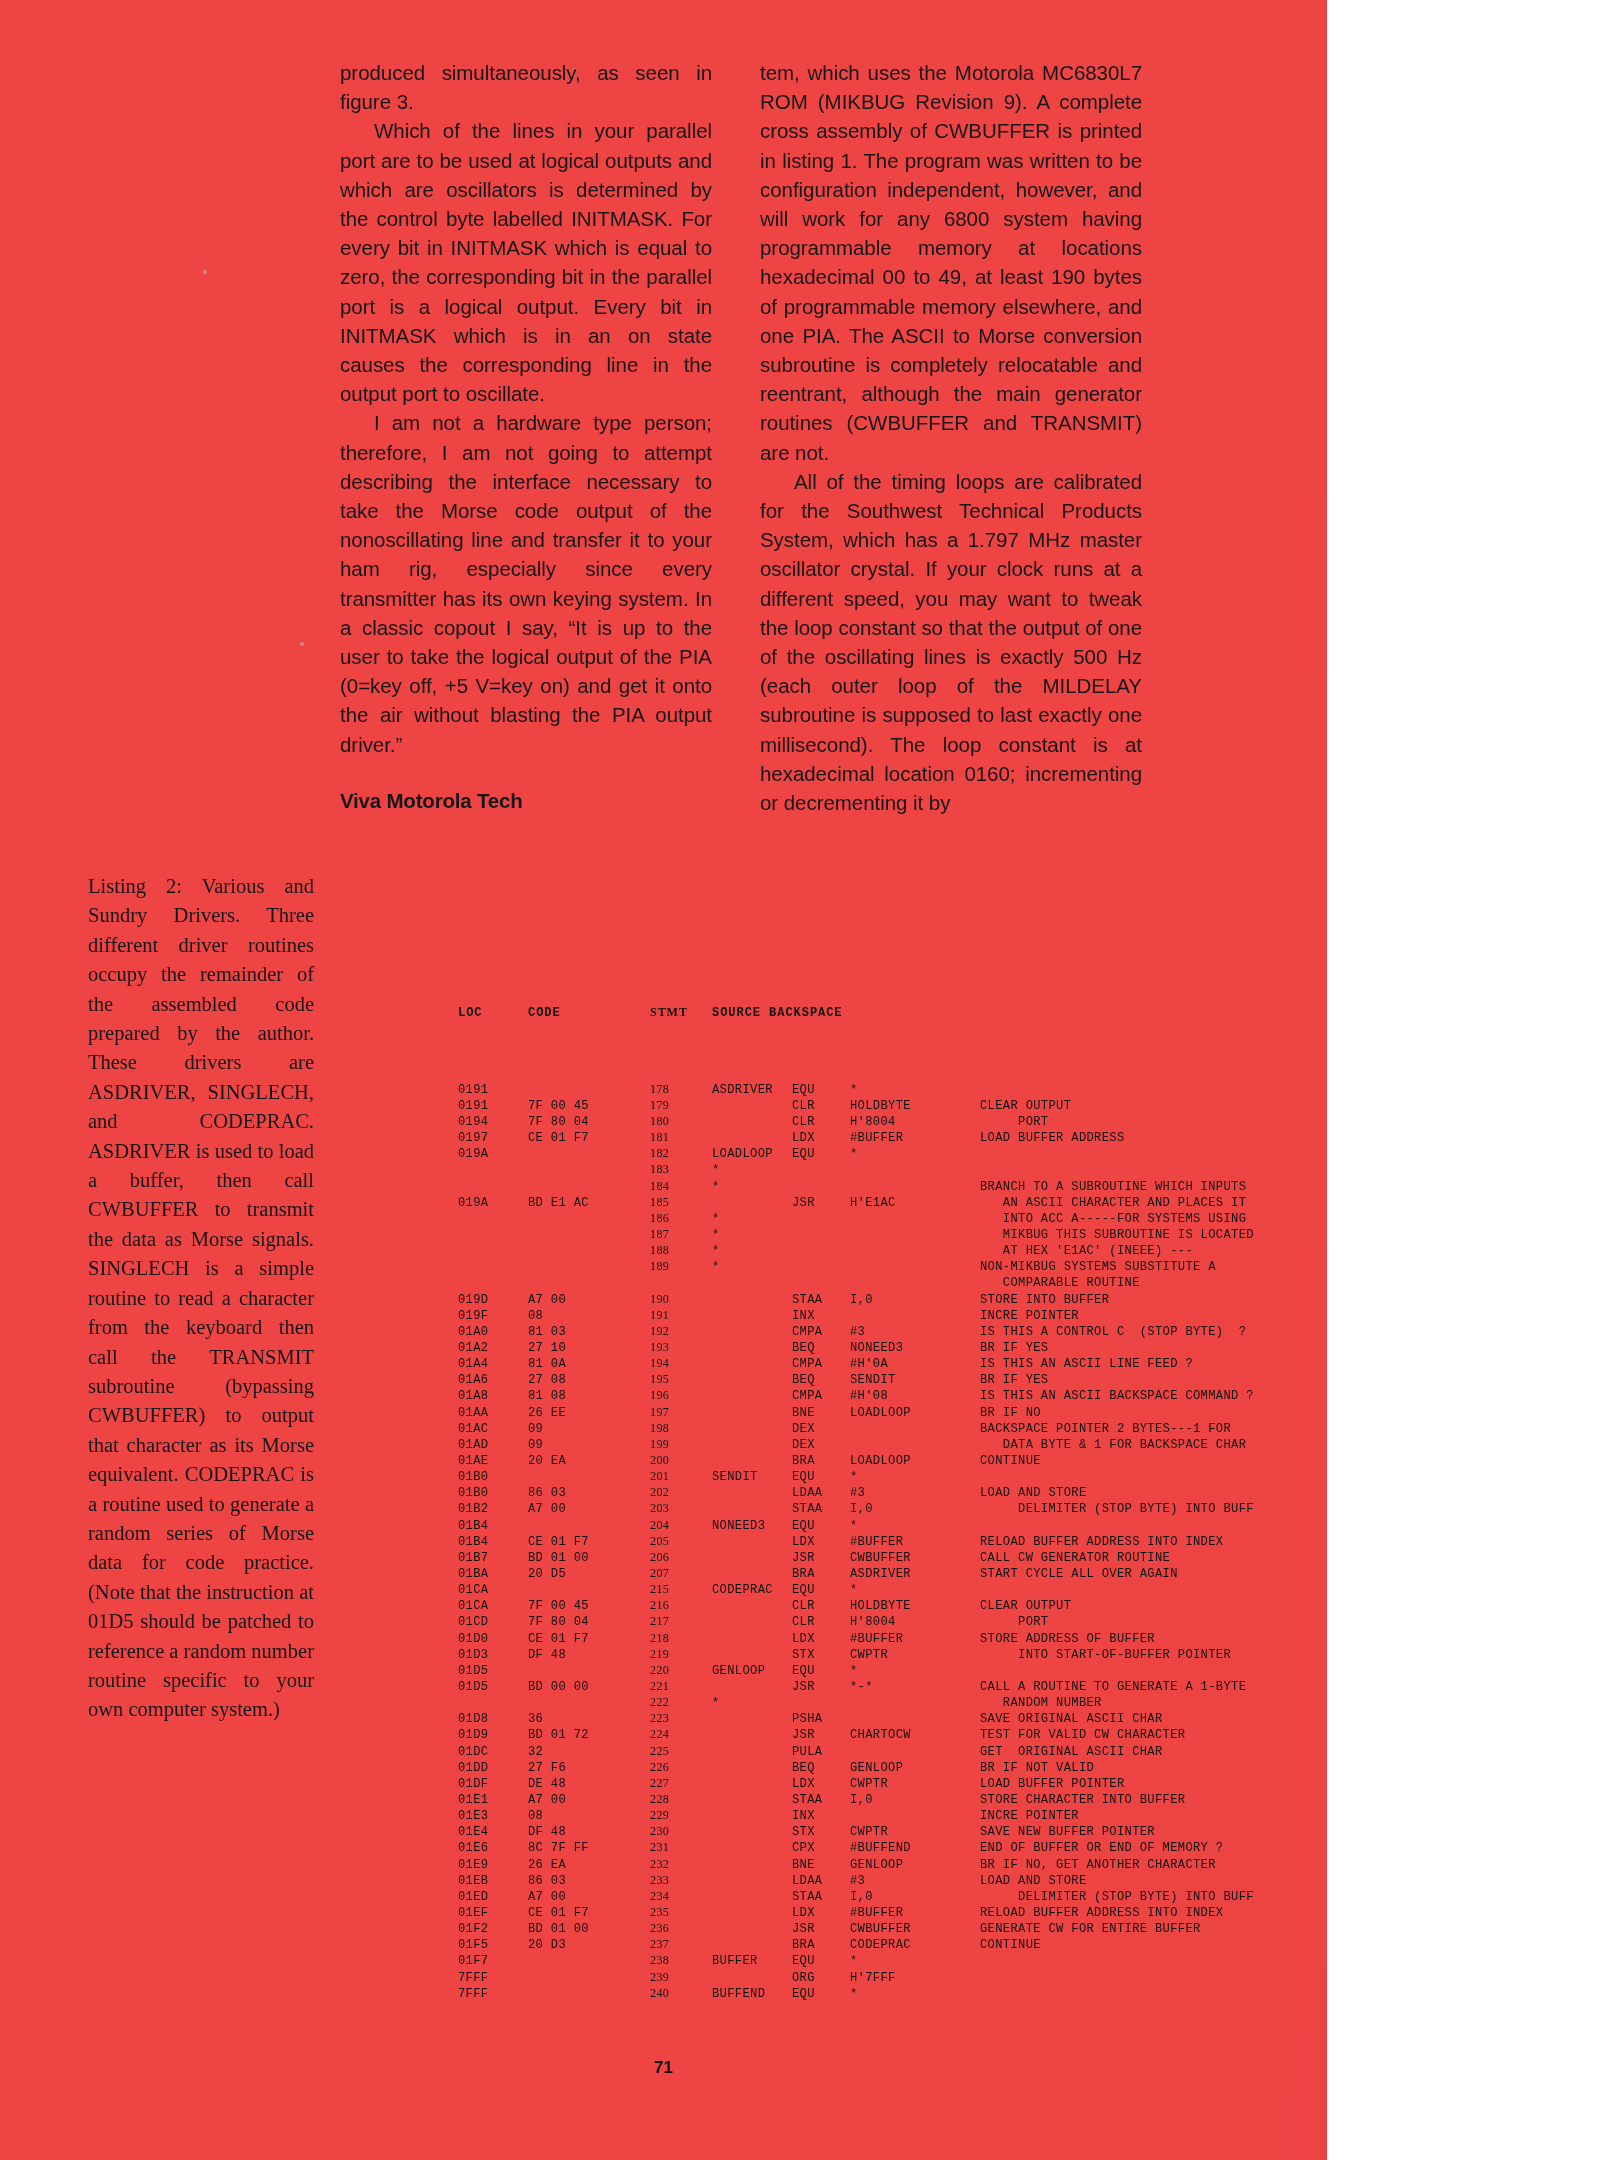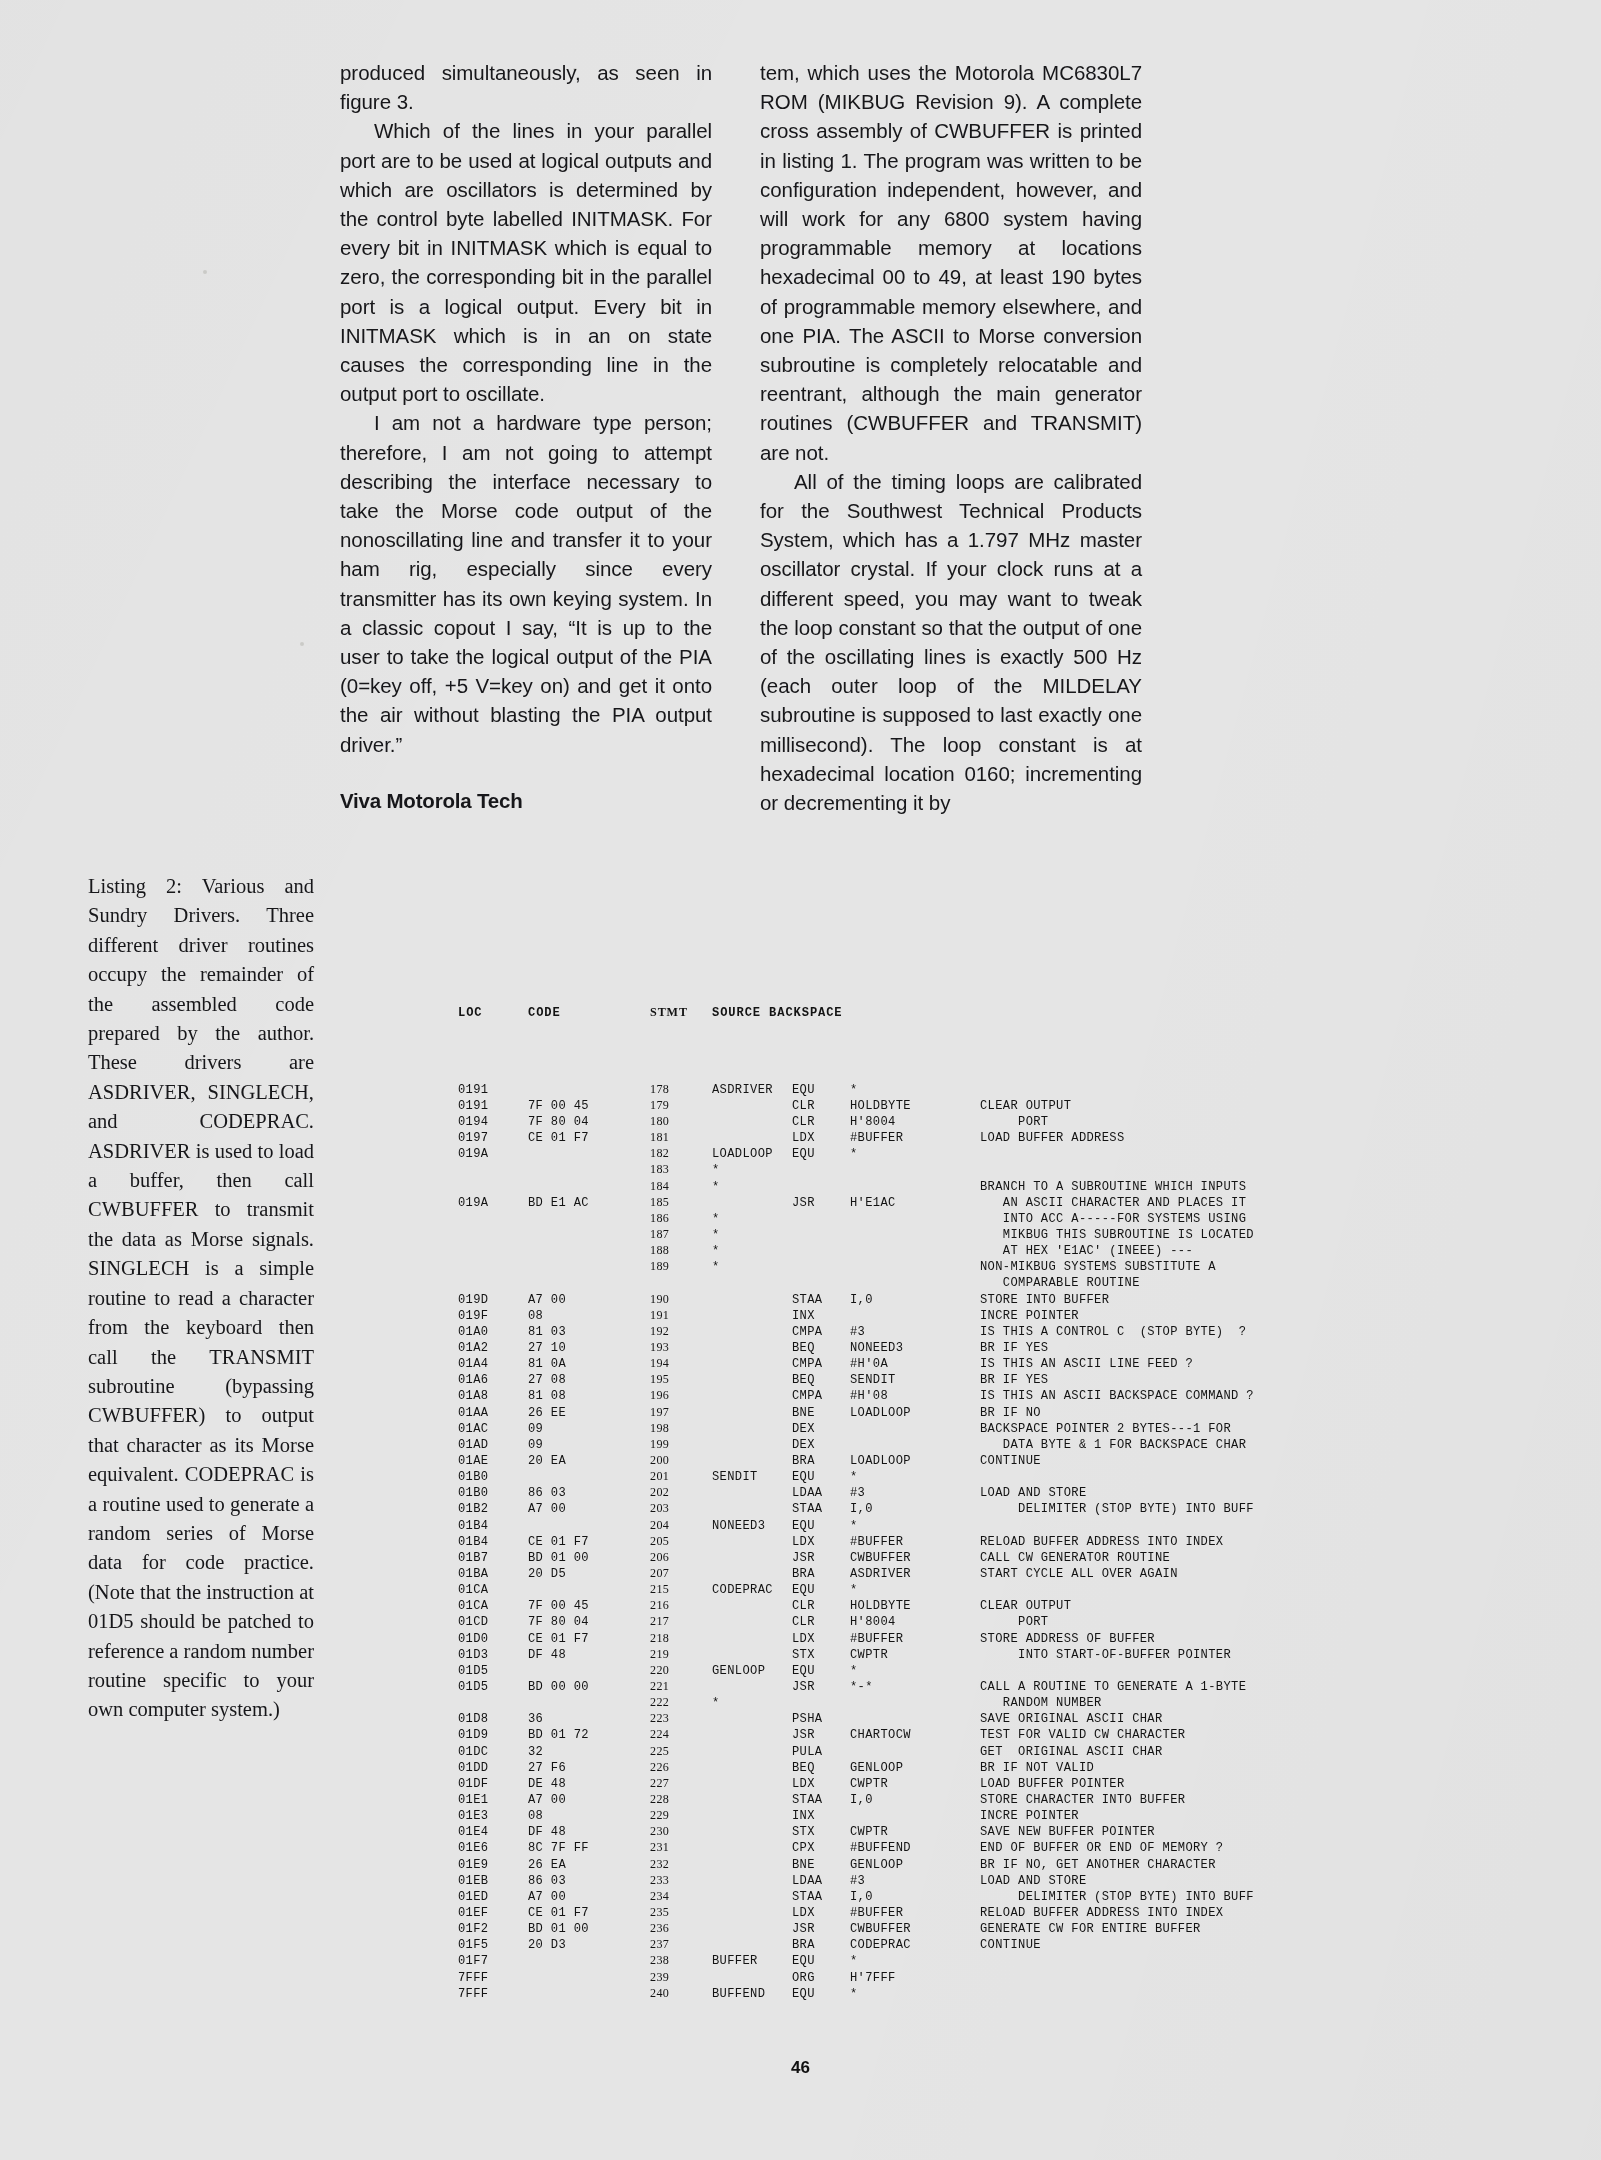--- a/index.html
+++ b/index.html
@@ -2,23 +2,23 @@
 <html><head>
 <meta charset="utf-8">
 <style>
   html, body {
     margin: 0;
     padding: 0;
     background: #ffffff;
   }
   .page {
     position: relative;
-    width: 1601px;
+    width: 1327px;
     height: 2160px;
-    background: #e5e5e5;
+    background: #ef4444;
     overflow: hidden;
     font-family: "Liberation Sans", sans-serif;
     color: #111;
   }
 
   
   .page::before {
     content: "";
     position: absolute;
     inset: 0;
@@ -154,15 +154,15 @@
 
   <div class="caption">
     <p>Listing 2: Various and Sundry Drivers. Three different driver routines occupy the remainder of the assembled code prepared by the author. These drivers are ASDRIVER, SINGLECH, and CODEPRAC. ASDRIVER is used to load a buffer, then call CWBUFFER to transmit the data as Morse signals. SINGLECH is a simple routine to read a character from the keyboard then call the TRANSMIT subroutine (bypassing CWBUFFER) to output that character as its Morse equivalent. CODEPRAC is a routine used to generate a random series of Morse data for code practice. (Note that the instruction at 01D5 should be patched to reference a random number routine specific to your own computer system.)</p>
   </div>
 
   <div class="listing">
     <div class="hdr"><span class="lst-loc">LOC</span><span class="lst-code">CODE</span><span class="lst-stmt">STMT</span><span>SOURCE BACKSPACE</span></div>
     <div id="listing-rows"><div class="row"><span class="lst-loc">0191</span><span class="lst-code">&nbsp;</span><span class="lst-stmt">178</span><span class="lst-lbl">ASDRIVER</span><span class="lst-op">EQU</span><span class="lst-arg">*</span><span class="lst-cmt">&nbsp;</span></div><div class="row"><span class="lst-loc">0191</span><span class="lst-code">7F 00 45</span><span class="lst-stmt">179</span><span class="lst-lbl">&nbsp;</span><span class="lst-op">CLR</span><span class="lst-arg">HOLDBYTE</span><span class="lst-cmt">CLEAR OUTPUT</span></div><div class="row"><span class="lst-loc">0194</span><span class="lst-code">7F 80 04</span><span class="lst-stmt">180</span><span class="lst-lbl">&nbsp;</span><span class="lst-op">CLR</span><span class="lst-arg">H'8004</span><span class="lst-cmt">     PORT</span></div><div class="row"><span class="lst-loc">0197</span><span class="lst-code">CE 01 F7</span><span class="lst-stmt">181</span><span class="lst-lbl">&nbsp;</span><span class="lst-op">LDX</span><span class="lst-arg">#BUFFER</span><span class="lst-cmt">LOAD BUFFER ADDRESS</span></div><div class="row"><span class="lst-loc">019A</span><span class="lst-code">&nbsp;</span><span class="lst-stmt">182</span><span class="lst-lbl">LOADLOOP</span><span class="lst-op">EQU</span><span class="lst-arg">*</span><span class="lst-cmt">&nbsp;</span></div><div class="row"><span class="lst-loc">&nbsp;</span><span class="lst-code">&nbsp;</span><span class="lst-stmt">183</span><span class="lst-lbl">*</span><span class="lst-op">&nbsp;</span><span class="lst-arg">&nbsp;</span><span class="lst-cmt">&nbsp;</span></div><div class="row"><span class="lst-loc">&nbsp;</span><span class="lst-code">&nbsp;</span><span class="lst-stmt">184</span><span class="lst-lbl">*</span><span class="lst-op">&nbsp;</span><span class="lst-arg">&nbsp;</span><span class="lst-cmt">BRANCH TO A SUBROUTINE WHICH INPUTS</span></div><div class="row"><span class="lst-loc">019A</span><span class="lst-code">BD E1 AC</span><span class="lst-stmt">185</span><span class="lst-lbl">&nbsp;</span><span class="lst-op">JSR</span><span class="lst-arg">H'E1AC</span><span class="lst-cmt">   AN ASCII CHARACTER AND PLACES IT</span></div><div class="row"><span class="lst-loc">&nbsp;</span><span class="lst-code">&nbsp;</span><span class="lst-stmt">186</span><span class="lst-lbl">*</span><span class="lst-op">&nbsp;</span><span class="lst-arg">&nbsp;</span><span class="lst-cmt">   INTO ACC A-----FOR SYSTEMS USING</span></div><div class="row"><span class="lst-loc">&nbsp;</span><span class="lst-code">&nbsp;</span><span class="lst-stmt">187</span><span class="lst-lbl">*</span><span class="lst-op">&nbsp;</span><span class="lst-arg">&nbsp;</span><span class="lst-cmt">   MIKBUG THIS SUBROUTINE IS LOCATED</span></div><div class="row"><span class="lst-loc">&nbsp;</span><span class="lst-code">&nbsp;</span><span class="lst-stmt">188</span><span class="lst-lbl">*</span><span class="lst-op">&nbsp;</span><span class="lst-arg">&nbsp;</span><span class="lst-cmt">   AT HEX 'E1AC' (INEEE) ---</span></div><div class="row"><span class="lst-loc">&nbsp;</span><span class="lst-code">&nbsp;</span><span class="lst-stmt">189</span><span class="lst-lbl">*</span><span class="lst-op">&nbsp;</span><span class="lst-arg">&nbsp;</span><span class="lst-cmt">NON-MIKBUG SYSTEMS SUBSTITUTE A</span></div><div class="row"><span class="lst-loc">&nbsp;</span><span class="lst-code">&nbsp;</span><span class="lst-stmt">&nbsp;</span><span class="lst-lbl">&nbsp;</span><span class="lst-op">&nbsp;</span><span class="lst-arg">&nbsp;</span><span class="lst-cmt">   COMPARABLE ROUTINE</span></div><div class="row"><span class="lst-loc">019D</span><span class="lst-code">A7 00</span><span class="lst-stmt">190</span><span class="lst-lbl">&nbsp;</span><span class="lst-op">STAA</span><span class="lst-arg">I,0</span><span class="lst-cmt">STORE INTO BUFFER</span></div><div class="row"><span class="lst-loc">019F</span><span class="lst-code">08</span><span class="lst-stmt">191</span><span class="lst-lbl">&nbsp;</span><span class="lst-op">INX</span><span class="lst-arg">&nbsp;</span><span class="lst-cmt">INCRE POINTER</span></div><div class="row"><span class="lst-loc">01A0</span><span class="lst-code">81 03</span><span class="lst-stmt">192</span><span class="lst-lbl">&nbsp;</span><span class="lst-op">CMPA</span><span class="lst-arg">#3</span><span class="lst-cmt">IS THIS A CONTROL C  (STOP BYTE)  ?</span></div><div class="row"><span class="lst-loc">01A2</span><span class="lst-code">27 10</span><span class="lst-stmt">193</span><span class="lst-lbl">&nbsp;</span><span class="lst-op">BEQ</span><span class="lst-arg">NONEED3</span><span class="lst-cmt">BR IF YES</span></div><div class="row"><span class="lst-loc">01A4</span><span class="lst-code">81 0A</span><span class="lst-stmt">194</span><span class="lst-lbl">&nbsp;</span><span class="lst-op">CMPA</span><span class="lst-arg">#H'0A</span><span class="lst-cmt">IS THIS AN ASCII LINE FEED ?</span></div><div class="row"><span class="lst-loc">01A6</span><span class="lst-code">27 08</span><span class="lst-stmt">195</span><span class="lst-lbl">&nbsp;</span><span class="lst-op">BEQ</span><span class="lst-arg">SENDIT</span><span class="lst-cmt">BR IF YES</span></div><div class="row"><span class="lst-loc">01A8</span><span class="lst-code">81 08</span><span class="lst-stmt">196</span><span class="lst-lbl">&nbsp;</span><span class="lst-op">CMPA</span><span class="lst-arg">#H'08</span><span class="lst-cmt">IS THIS AN ASCII BACKSPACE COMMAND ?</span></div><div class="row"><span class="lst-loc">01AA</span><span class="lst-code">26 EE</span><span class="lst-stmt">197</span><span class="lst-lbl">&nbsp;</span><span class="lst-op">BNE</span><span class="lst-arg">LOADLOOP</span><span class="lst-cmt">BR IF NO</span></div><div class="row"><span class="lst-loc">01AC</span><span class="lst-code">09</span><span class="lst-stmt">198</span><span class="lst-lbl">&nbsp;</span><span class="lst-op">DEX</span><span class="lst-arg">&nbsp;</span><span class="lst-cmt">BACKSPACE POINTER 2 BYTES---1 FOR</span></div><div class="row"><span class="lst-loc">01AD</span><span class="lst-code">09</span><span class="lst-stmt">199</span><span class="lst-lbl">&nbsp;</span><span class="lst-op">DEX</span><span class="lst-arg">&nbsp;</span><span class="lst-cmt">   DATA BYTE &amp; 1 FOR BACKSPACE CHAR</span></div><div class="row"><span class="lst-loc">01AE</span><span class="lst-code">20 EA</span><span class="lst-stmt">200</span><span class="lst-lbl">&nbsp;</span><span class="lst-op">BRA</span><span class="lst-arg">LOADLOOP</span><span class="lst-cmt">CONTINUE</span></div><div class="row"><span class="lst-loc">01B0</span><span class="lst-code">&nbsp;</span><span class="lst-stmt">201</span><span class="lst-lbl">SENDIT</span><span class="lst-op">EQU</span><span class="lst-arg">*</span><span class="lst-cmt">&nbsp;</span></div><div class="row"><span class="lst-loc">01B0</span><span class="lst-code">86 03</span><span class="lst-stmt">202</span><span class="lst-lbl">&nbsp;</span><span class="lst-op">LDAA</span><span class="lst-arg">#3</span><span class="lst-cmt">LOAD AND STORE</span></div><div class="row"><span class="lst-loc">01B2</span><span class="lst-code">A7 00</span><span class="lst-stmt">203</span><span class="lst-lbl">&nbsp;</span><span class="lst-op">STAA</span><span class="lst-arg">I,0</span><span class="lst-cmt">     DELIMITER (STOP BYTE) INTO BUFF</span></div><div class="row"><span class="lst-loc">01B4</span><span class="lst-code">&nbsp;</span><span class="lst-stmt">204</span><span class="lst-lbl">NONEED3</span><span class="lst-op">EQU</span><span class="lst-arg">*</span><span class="lst-cmt">&nbsp;</span></div><div class="row"><span class="lst-loc">01B4</span><span class="lst-code">CE 01 F7</span><span class="lst-stmt">205</span><span class="lst-lbl">&nbsp;</span><span class="lst-op">LDX</span><span class="lst-arg">#BUFFER</span><span class="lst-cmt">RELOAD BUFFER ADDRESS INTO INDEX</span></div><div class="row"><span class="lst-loc">01B7</span><span class="lst-code">BD 01 00</span><span class="lst-stmt">206</span><span class="lst-lbl">&nbsp;</span><span class="lst-op">JSR</span><span class="lst-arg">CWBUFFER</span><span class="lst-cmt">CALL CW GENERATOR ROUTINE</span></div><div class="row"><span class="lst-loc">01BA</span><span class="lst-code">20 D5</span><span class="lst-stmt">207</span><span class="lst-lbl">&nbsp;</span><span class="lst-op">BRA</span><span class="lst-arg">ASDRIVER</span><span class="lst-cmt">START CYCLE ALL OVER AGAIN</span></div><div class="row"><span class="lst-loc">01CA</span><span class="lst-code">&nbsp;</span><span class="lst-stmt">215</span><span class="lst-lbl">CODEPRAC</span><span class="lst-op">EQU</span><span class="lst-arg">*</span><span class="lst-cmt">&nbsp;</span></div><div class="row"><span class="lst-loc">01CA</span><span class="lst-code">7F 00 45</span><span class="lst-stmt">216</span><span class="lst-lbl">&nbsp;</span><span class="lst-op">CLR</span><span class="lst-arg">HOLDBYTE</span><span class="lst-cmt">CLEAR OUTPUT</span></div><div class="row"><span class="lst-loc">01CD</span><span class="lst-code">7F 80 04</span><span class="lst-stmt">217</span><span class="lst-lbl">&nbsp;</span><span class="lst-op">CLR</span><span class="lst-arg">H'8004</span><span class="lst-cmt">     PORT</span></div><div class="row"><span class="lst-loc">01D0</span><span class="lst-code">CE 01 F7</span><span class="lst-stmt">218</span><span class="lst-lbl">&nbsp;</span><span class="lst-op">LDX</span><span class="lst-arg">#BUFFER</span><span class="lst-cmt">STORE ADDRESS OF BUFFER</span></div><div class="row"><span class="lst-loc">01D3</span><span class="lst-code">DF 48</span><span class="lst-stmt">219</span><span class="lst-lbl">&nbsp;</span><span class="lst-op">STX</span><span class="lst-arg">CWPTR</span><span class="lst-cmt">     INTO START-OF-BUFFER POINTER</span></div><div class="row"><span class="lst-loc">01D5</span><span class="lst-code">&nbsp;</span><span class="lst-stmt">220</span><span class="lst-lbl">GENLOOP</span><span class="lst-op">EQU</span><span class="lst-arg">*</span><span class="lst-cmt">&nbsp;</span></div><div class="row"><span class="lst-loc">01D5</span><span class="lst-code">BD 00 00</span><span class="lst-stmt">221</span><span class="lst-lbl">&nbsp;</span><span class="lst-op">JSR</span><span class="lst-arg">*-*</span><span class="lst-cmt">CALL A ROUTINE TO GENERATE A 1-BYTE</span></div><div class="row"><span class="lst-loc">&nbsp;</span><span class="lst-code">&nbsp;</span><span class="lst-stmt">222</span><span class="lst-lbl">*</span><span class="lst-op">&nbsp;</span><span class="lst-arg">&nbsp;</span><span class="lst-cmt">   RANDOM NUMBER</span></div><div class="row"><span class="lst-loc">01D8</span><span class="lst-code">36</span><span class="lst-stmt">223</span><span class="lst-lbl">&nbsp;</span><span class="lst-op">PSHA</span><span class="lst-arg">&nbsp;</span><span class="lst-cmt">SAVE ORIGINAL ASCII CHAR</span></div><div class="row"><span class="lst-loc">01D9</span><span class="lst-code">BD 01 72</span><span class="lst-stmt">224</span><span class="lst-lbl">&nbsp;</span><span class="lst-op">JSR</span><span class="lst-arg">CHARTOCW</span><span class="lst-cmt">TEST FOR VALID CW CHARACTER</span></div><div class="row"><span class="lst-loc">01DC</span><span class="lst-code">32</span><span class="lst-stmt">225</span><span class="lst-lbl">&nbsp;</span><span class="lst-op">PULA</span><span class="lst-arg">&nbsp;</span><span class="lst-cmt">GET  ORIGINAL ASCII CHAR</span></div><div class="row"><span class="lst-loc">01DD</span><span class="lst-code">27 F6</span><span class="lst-stmt">226</span><span class="lst-lbl">&nbsp;</span><span class="lst-op">BEQ</span><span class="lst-arg">GENLOOP</span><span class="lst-cmt">BR IF NOT VALID</span></div><div class="row"><span class="lst-loc">01DF</span><span class="lst-code">DE 48</span><span class="lst-stmt">227</span><span class="lst-lbl">&nbsp;</span><span class="lst-op">LDX</span><span class="lst-arg">CWPTR</span><span class="lst-cmt">LOAD BUFFER POINTER</span></div><div class="row"><span class="lst-loc">01E1</span><span class="lst-code">A7 00</span><span class="lst-stmt">228</span><span class="lst-lbl">&nbsp;</span><span class="lst-op">STAA</span><span class="lst-arg">I,0</span><span class="lst-cmt">STORE CHARACTER INTO BUFFER</span></div><div class="row"><span class="lst-loc">01E3</span><span class="lst-code">08</span><span class="lst-stmt">229</span><span class="lst-lbl">&nbsp;</span><span class="lst-op">INX</span><span class="lst-arg">&nbsp;</span><span class="lst-cmt">INCRE POINTER</span></div><div class="row"><span class="lst-loc">01E4</span><span class="lst-code">DF 48</span><span class="lst-stmt">230</span><span class="lst-lbl">&nbsp;</span><span class="lst-op">STX</span><span class="lst-arg">CWPTR</span><span class="lst-cmt">SAVE NEW BUFFER POINTER</span></div><div class="row"><span class="lst-loc">01E6</span><span class="lst-code">8C 7F FF</span><span class="lst-stmt">231</span><span class="lst-lbl">&nbsp;</span><span class="lst-op">CPX</span><span class="lst-arg">#BUFFEND</span><span class="lst-cmt">END OF BUFFER OR END OF MEMORY ?</span></div><div class="row"><span class="lst-loc">01E9</span><span class="lst-code">26 EA</span><span class="lst-stmt">232</span><span class="lst-lbl">&nbsp;</span><span class="lst-op">BNE</span><span class="lst-arg">GENLOOP</span><span class="lst-cmt">BR IF NO, GET ANOTHER CHARACTER</span></div><div class="row"><span class="lst-loc">01EB</span><span class="lst-code">86 03</span><span class="lst-stmt">233</span><span class="lst-lbl">&nbsp;</span><span class="lst-op">LDAA</span><span class="lst-arg">#3</span><span class="lst-cmt">LOAD AND STORE</span></div><div class="row"><span class="lst-loc">01ED</span><span class="lst-code">A7 00</span><span class="lst-stmt">234</span><span class="lst-lbl">&nbsp;</span><span class="lst-op">STAA</span><span class="lst-arg">I,0</span><span class="lst-cmt">     DELIMITER (STOP BYTE) INTO BUFF</span></div><div class="row"><span class="lst-loc">01EF</span><span class="lst-code">CE 01 F7</span><span class="lst-stmt">235</span><span class="lst-lbl">&nbsp;</span><span class="lst-op">LDX</span><span class="lst-arg">#BUFFER</span><span class="lst-cmt">RELOAD BUFFER ADDRESS INTO INDEX</span></div><div class="row"><span class="lst-loc">01F2</span><span class="lst-code">BD 01 00</span><span class="lst-stmt">236</span><span class="lst-lbl">&nbsp;</span><span class="lst-op">JSR</span><span class="lst-arg">CWBUFFER</span><span class="lst-cmt">GENERATE CW FOR ENTIRE BUFFER</span></div><div class="row"><span class="lst-loc">01F5</span><span class="lst-code">20 D3</span><span class="lst-stmt">237</span><span class="lst-lbl">&nbsp;</span><span class="lst-op">BRA</span><span class="lst-arg">CODEPRAC</span><span class="lst-cmt">CONTINUE</span></div><div class="row"><span class="lst-loc">01F7</span><span class="lst-code">&nbsp;</span><span class="lst-stmt">238</span><span class="lst-lbl">BUFFER</span><span class="lst-op">EQU</span><span class="lst-arg">*</span><span class="lst-cmt">&nbsp;</span></div><div class="row"><span class="lst-loc">7FFF</span><span class="lst-code">&nbsp;</span><span class="lst-stmt">239</span><span class="lst-lbl">&nbsp;</span><span class="lst-op">ORG</span><span class="lst-arg">H'7FFF</span><span class="lst-cmt">&nbsp;</span></div><div class="row"><span class="lst-loc">7FFF</span><span class="lst-code">&nbsp;</span><span class="lst-stmt">240</span><span class="lst-lbl">BUFFEND</span><span class="lst-op">EQU</span><span class="lst-arg">*</span><span class="lst-cmt">&nbsp;</span></div></div>
   </div>
 
-  <div class="folio">46</div>
+  <div class="folio">71</div>
 
 </div>
 
 </body></html>

